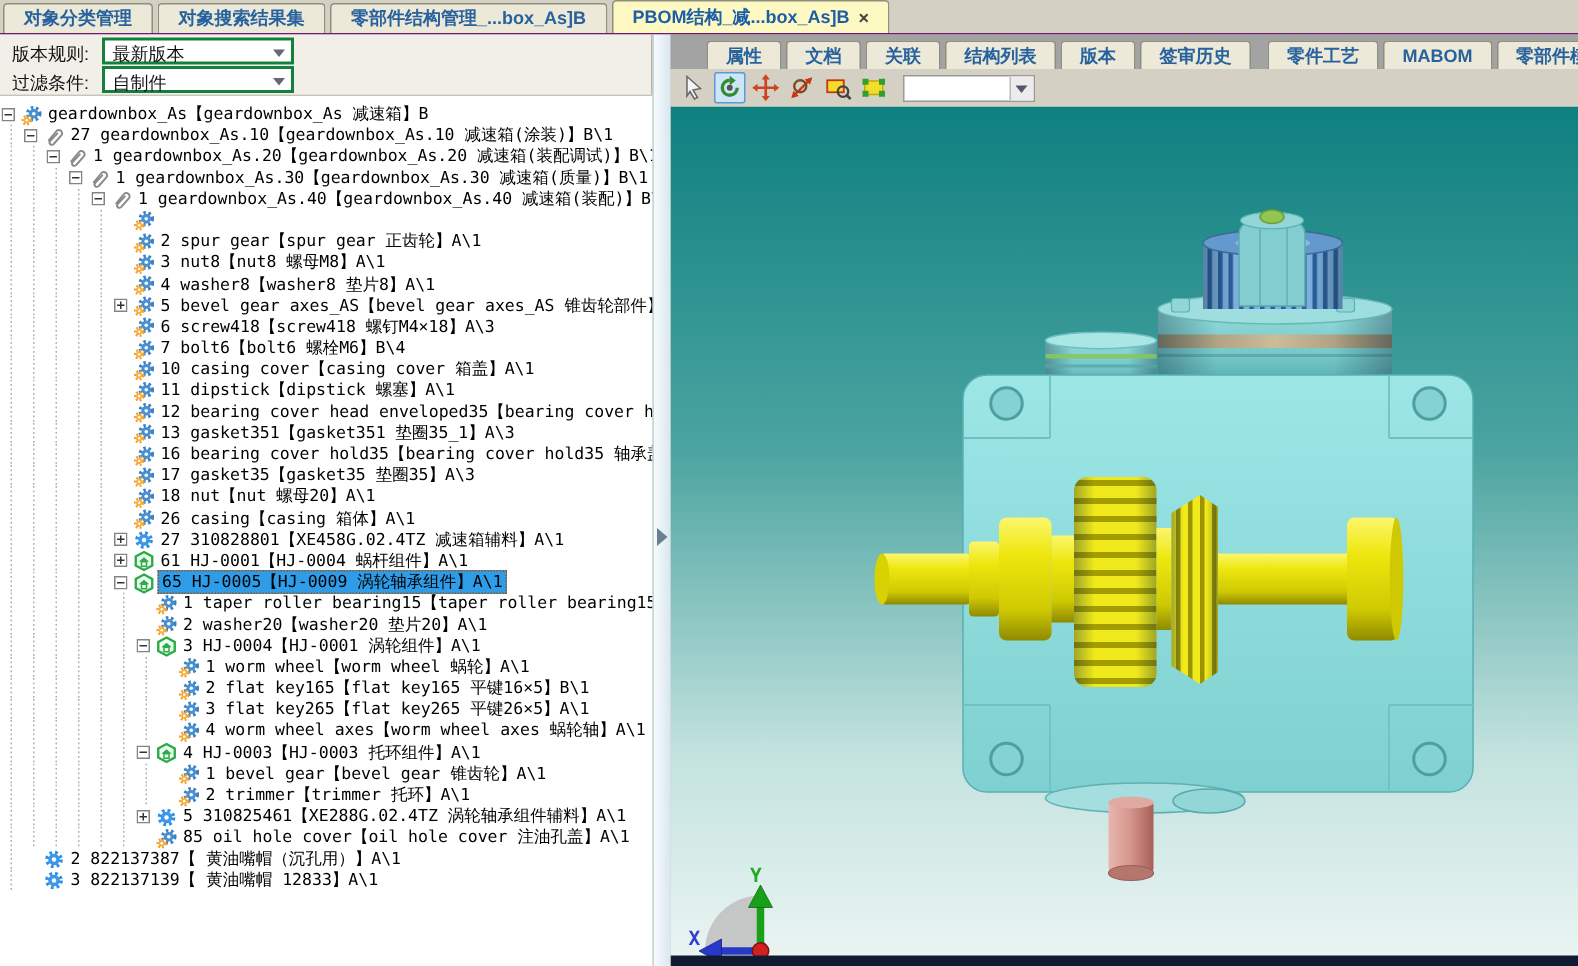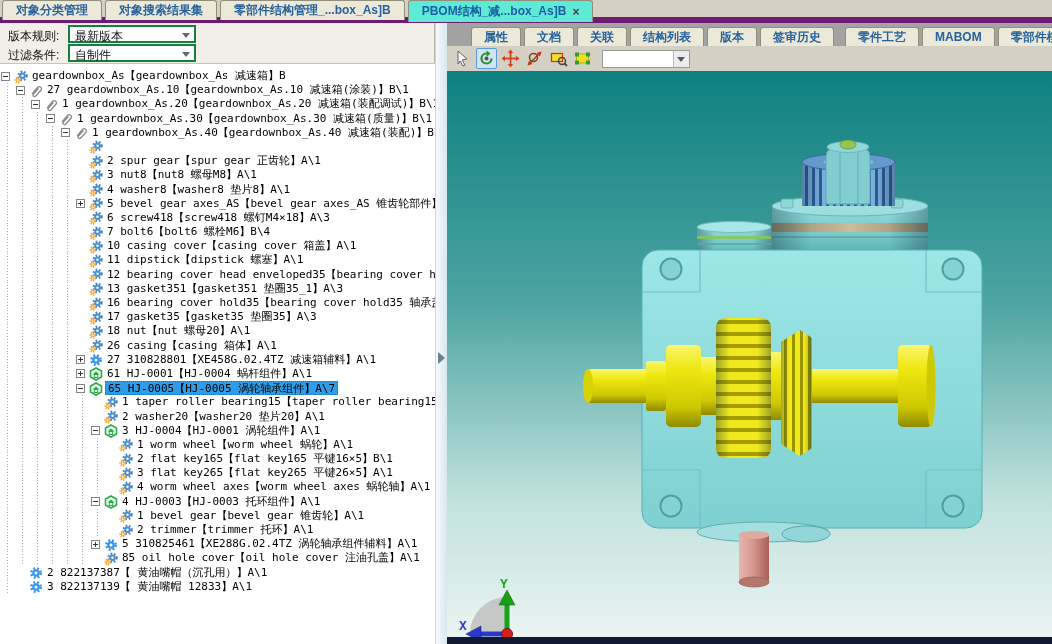--- a/index.html
+++ b/index.html
@@ -2,40 +2,40 @@
 <html><head>
 <meta charset="utf-8">
 <style>
   * { margin:0; padding:0; box-sizing:border-box; }
   html,body { width:1052px; height:644px; overflow:hidden; background:#d4d0c4;
               font-family:"Liberation Sans", sans-serif; }
   #stage { position:relative; width:1052px; height:644px; }
 
   
   #win-tabs { position:absolute; left:0; top:0; width:1052px; height:23px;
-              background:#d4d0c4; border-bottom:6px solid #701a75; padding-left:2px; display:flex; }
+              background:#d4d0c4; border-bottom:1px solid #701a75; padding-left:2px; display:flex; align-items:flex-end; }
   .wtab { height:20px; margin-right:3px; padding:0 13px; display:flex; align-items:center; gap:6px;
           background:#ece9d8; border:1px solid #8f8f7c; border-bottom:none; border-radius:3px 3px 0 0;
           font-size:12px; font-weight:bold; color:#27629e; white-space:nowrap; }
-  .wtab.active { background:#5eead4; height:22px; color:#1d5ea6; }
+  .wtab.active { background:#fef9c3; height:22px; color:#1d5ea6; }
   .wtab .close { font-weight:bold; color:#444; font-size:12px; cursor:default; }
 
   
   #left-panel { position:absolute; left:0; top:23px; width:435px; height:553px; background:#f1efe8; border-right:1px solid #b8b5a8; }
   .filter-row { position:absolute; left:0; height:19px; width:100%; }
   .filter-row .lbl { position:absolute; left:8px; top:3px; font-size:12px; color:#111; }
   .combo { position:absolute; left:68px; top:0; width:128px; height:18px; background:#fff;
            border:2px solid #15803d; font-size:12px; color:#111; padding:1px 18px 0 5px; }
   .combo .arr { position:absolute; right:4px; top:6px; width:0; height:0;
                 border-left:4px solid transparent; border-right:4px solid transparent; border-top:5px solid #667; }
 
   #tree { position:absolute; left:0; top:40px; width:435px; height:581px; background:#ffffff;
           border-top:1px solid #c8c5b8; overflow:hidden; padding-top:5px;
           font-family:"DejaVu Sans Mono", monospace; font-size:11px; }
-  .trow { height:14.2px; line-height:14.2px; white-space:nowrap; display:flex; }
+  .trow { height:14.2px; line-height:14.2px; white-space:nowrap; display:flex; align-items:center; }
   .guide { display:inline-block; width:15px; height:14.2px; flex:none;
            background-image:linear-gradient(to bottom,#b0b0b0 1px, transparent 1px);
            background-size:1px 3px; background-repeat:repeat-y; background-position:7px 0; }
   .expbox { display:inline-block; width:13px; height:14.2px; flex:none; position:relative; }
   .expbox svg { position:absolute; left:1px; top:2.5px; }
   .ticon { display:inline-block; width:17px; height:14.2px; flex:none; position:relative; }
   .ticon svg { position:absolute; left:1px; top:0.5px; }
   .tlabel { color:#000; padding:0 2px; }
   .tlabel.sel { background:#2f9ce8; border:1px dotted #a85000; color:#000; }
 
@@ -532,21 +532,21 @@
               <line x1="2" y1="4.5" x2="7" y2="4.5" stroke="#333"></line>
             </svg>
           </span>
           <span class="ticon">
             <svg width="14" height="14">
               <polygon points="7,1 12.5,4 12.5,10 7,13 1.5,10 1.5,4" fill="#eafff0" stroke="#2faa4a" stroke-width="1.6"></polygon>
               <polygon points="7,4.5 10.5,7.5 3.5,7.5" fill="#2faa4a"></polygon>
               <rect x="5.3" y="7.5" width="3.4" height="3" fill="#eafff0" stroke="#2faa4a" stroke-width="1"></rect>
             </svg>
           </span>
-          <span class="tlabel sel">65 HJ-0005【HJ-0005 涡轮轴承组件】A\7</span>
+          <span class="tlabel sel">65 HJ-0005【HJ-0009 涡轮轴承组件】A\1</span>
         </div>
         <div class="trow">
           <span class="guide"></span>
           <span class="guide"></span>
           <span class="guide"></span>
           <span class="guide"></span>
           <span class="guide"></span>
           <span class="guide"></span>
           <span class="expbox"></span>
           <span class="ticon">

